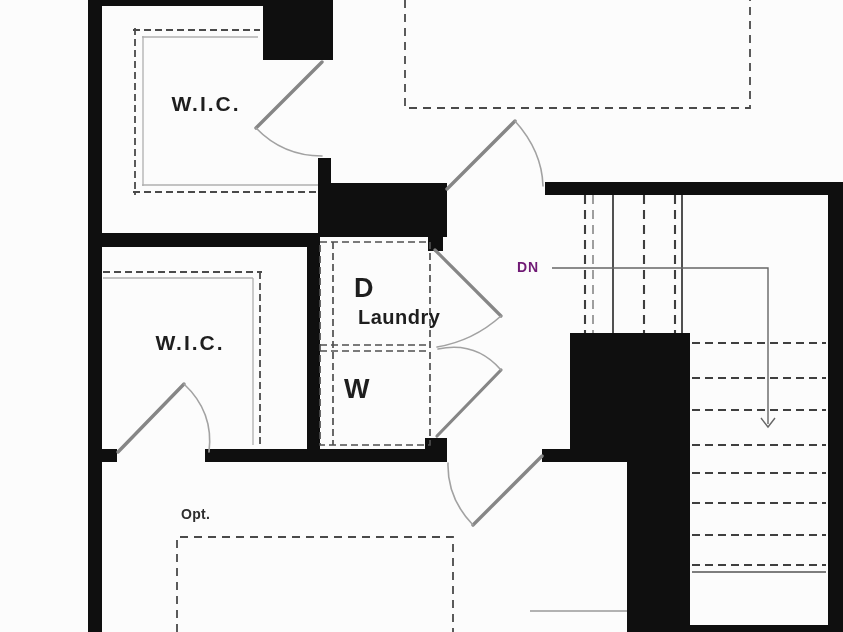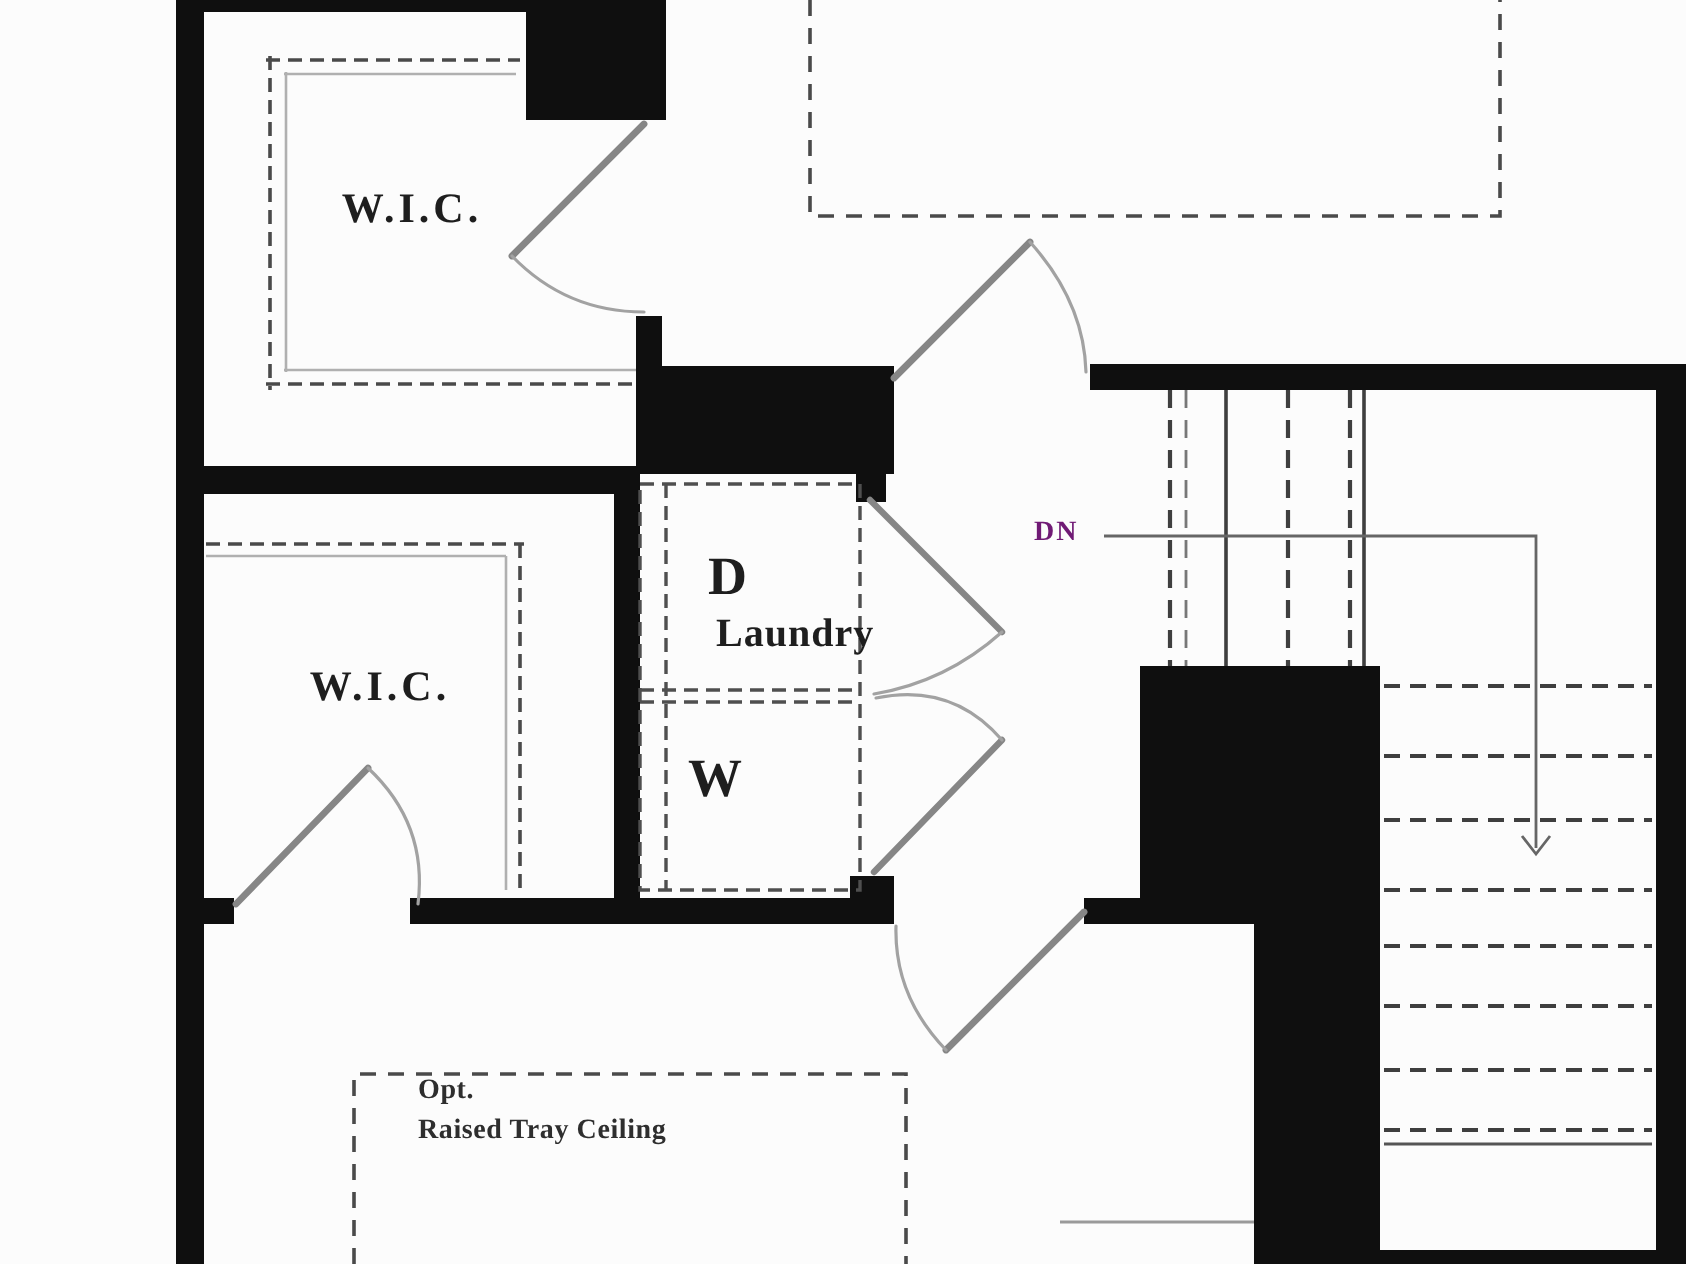--- a/index.html
+++ b/index.html
@@ -1,21 +1,21 @@
 <!DOCTYPE html>
 <html><head>
 <meta charset="utf-8">
 <style>
   html,body{margin:0;padding:0;background:#ffffff;}
   .stage{
     position:relative;
     width:843px;height:632px;
     background:#fcfcfc;
     overflow:hidden;
-    font-family:Liberation Serif, serif;
+    font-family:Liberation Sans, sans-serif;
   }
   .stage svg{position:absolute;left:0;top:0;}
   .lbl{
     position:absolute;
     color:#1e1e1e;
     font-weight:700;
     white-space:nowrap;
     -webkit-font-smoothing:antialiased;
   }
   .lbl-wic{font-size:21px;letter-spacing:2px;width:112px;text-align:center;}
@@ -133,18 +133,17 @@
   <div class="lbl lbl-wic" style="left:134px;top:331px;">W.I.C.</div>
 
   <div class="lbl lbl-appl" style="left:354px;top:273px;">D</div>
 
   <div class="lbl lbl-room" style="left:358px;top:306px;text-align:right;">Laundry</div>
 
   <div class="lbl lbl-appl" style="left:344px;top:374px;">W</div>
 
   <div class="lbl lbl-dn" style="left:517px;top:259px;">DN</div>
 
-  <div class="lbl lbl-note" style="left:181px;top:536px;margin-left:28px;">
+  <div class="lbl lbl-note" style="left:181px;top:504px;">
     <div>Opt.</div>
-    <div>Raised Tray Ceiling</div>
   </div>
 
 </div>
 
 </body></html>

